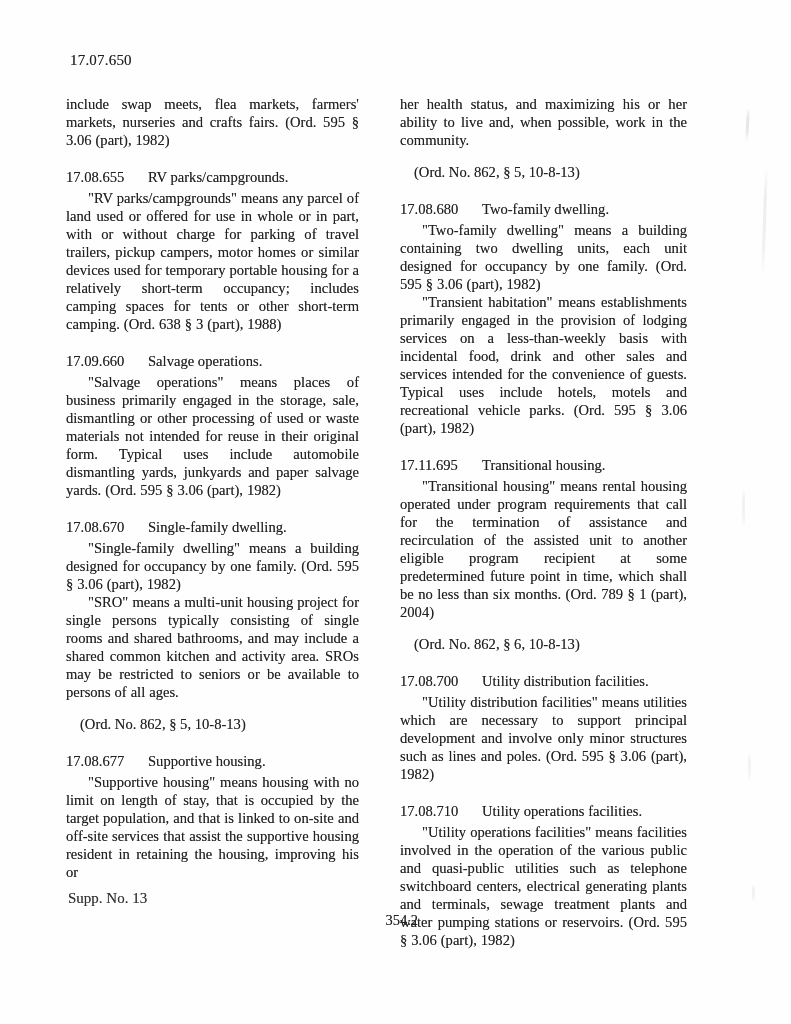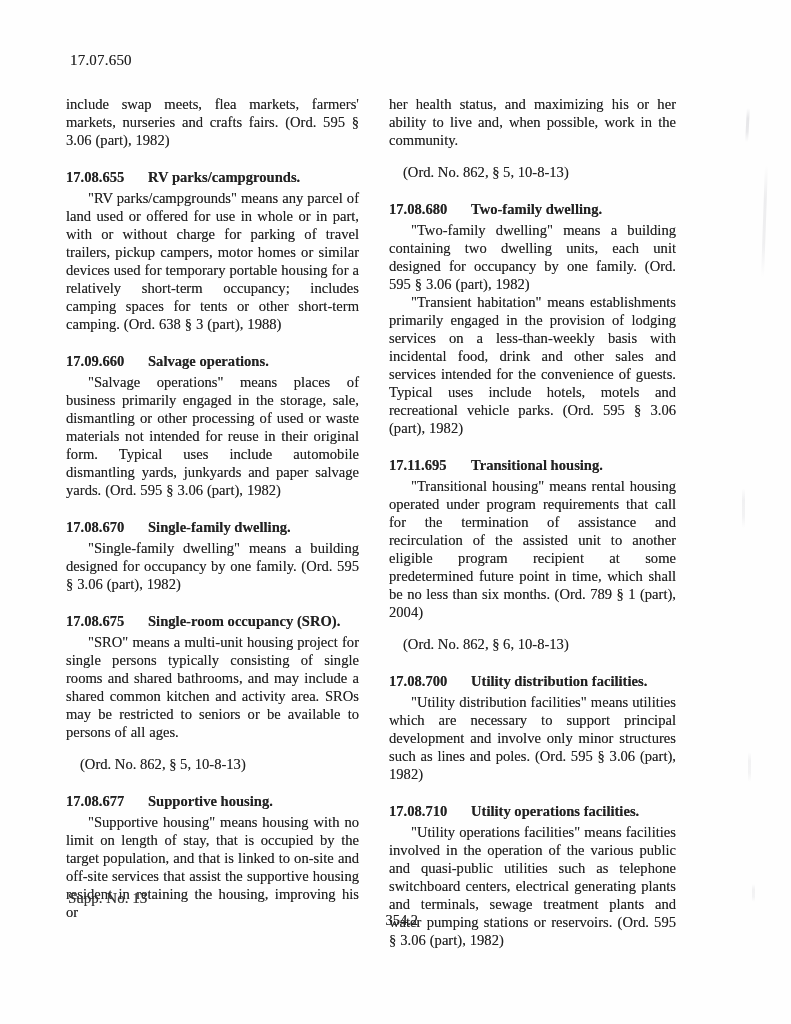--- a/index.html
+++ b/index.html
@@ -24,21 +24,21 @@
     left: 70px;
     top: 52px;
     font-size: 15px;
     letter-spacing: 0.2px;
   }
   .columns {
     position: absolute;
     left: 66px;
     top: 95px;
     display: flex;
-    gap: 30px;
+    gap: 41px;
   }
   .col {
     width: 293px;
   }
   .col.right-col {
     width: 287px;
   }
   p.body-text {
     margin: 0;
     font-size: 14.6px;
@@ -53,21 +53,21 @@
   p.citation-line {
     margin: 14px;
     font-size: 14.6px;
     line-height: 18px;
     text-indent: 0;
   }
   p.section-heading {
     margin: 19px 0 3px 0;
     font-size: 14.6px;
     line-height: 18px;
-    font-weight: bold;
+    font-weight: normal;
     text-indent: 0;
   }
   .sec-num {
     display: inline-block;
     min-width: 82px;
   }
   .footer-supp {
     position: absolute;
     left: 68px;
     top: 890px;
@@ -123,23 +123,20 @@
       </div>
 
       <div class="section">
         <p class="section-heading">
           <span class="sec-num">17.08.670</span><span class="sec-title">Single-family dwelling.</span>
         </p>
         <p class="body-text">"Single-family dwelling" means a building designed for occupancy by one family. (Ord. 595 § 3.06 (part), 1982)</p>
       </div>
 
       <div class="section">
-        <p class="section-heading">
-          <span class="sec-num">17.08.675</span><span class="sec-title">Single-room occupancy (SRO).</span>
-        </p>
         <p class="body-text">"SRO" means a multi-unit housing project for single persons typically consisting of single rooms and shared bathrooms, and may include a shared common kitchen and activity area. SROs may be restricted to seniors or be available to persons of all ages.</p>
         <p class="citation-line">(Ord. No. 862, § 5, 10-8-13)</p>
       </div>
 
       <div class="section">
         <p class="section-heading">
           <span class="sec-num">17.08.677</span><span class="sec-title">Supportive housing.</span>
         </p>
         <p class="body-text">"Supportive housing" means housing with no limit on length of stay, that is occupied by the target population, and that is linked to on-site and off-site services that assist the supportive housing resident in retaining the housing, improving his or</p>
       </div>

